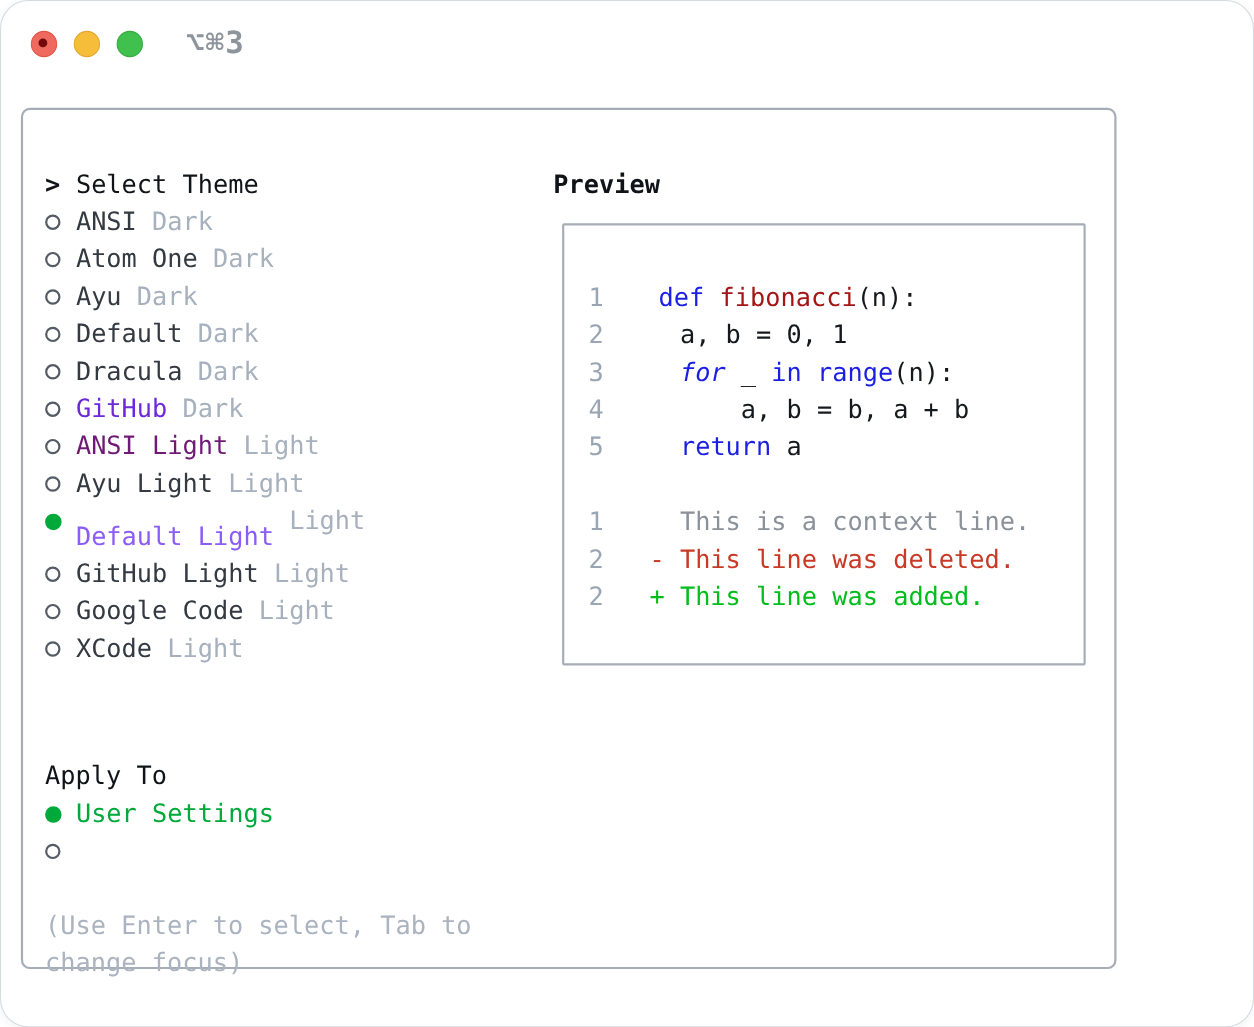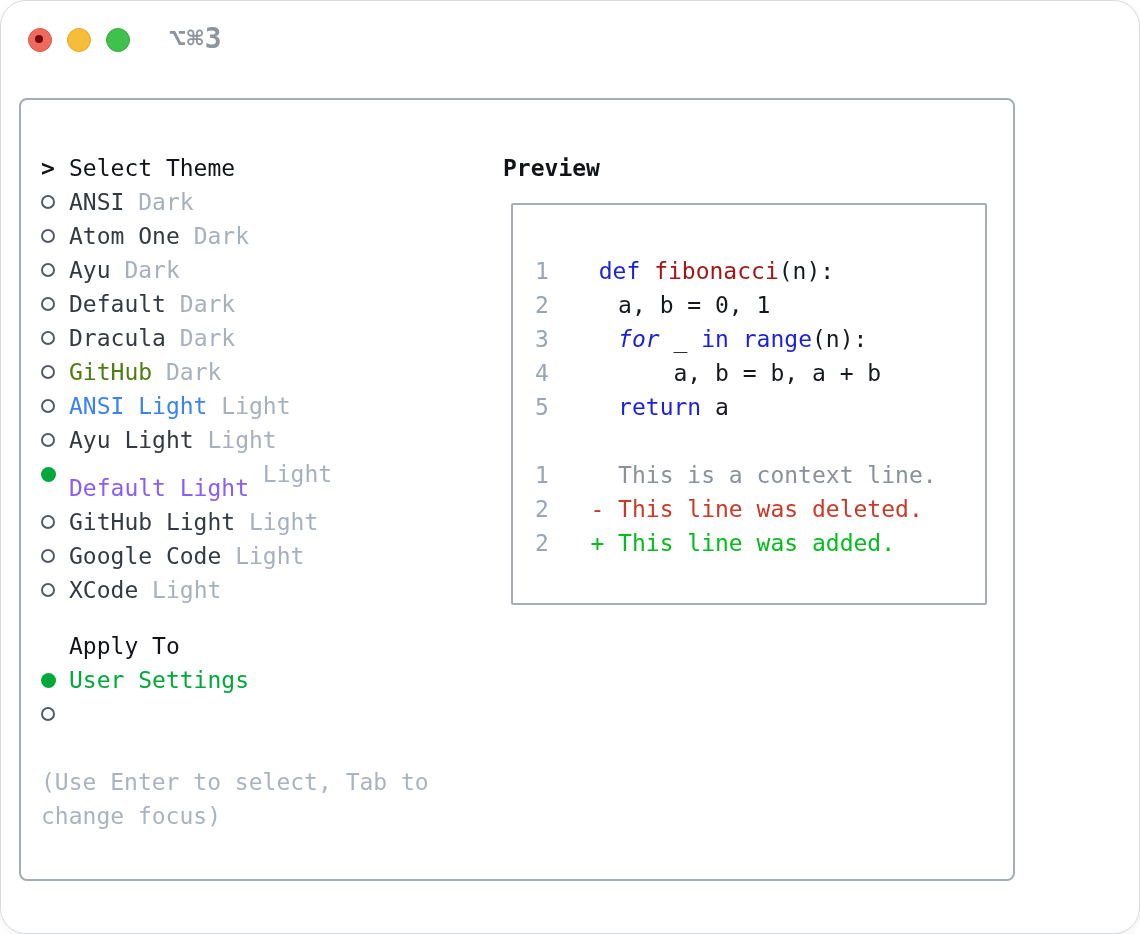--- a/index.html
+++ b/index.html
@@ -20,21 +20,21 @@
   .panel{position:absolute;left:18px;top:97px;width:992px;height:779px;border:2px solid #a6adb7;border-radius:8px;background:#ffffff;}
   
   .leftcol{position:absolute;left:20px;top:51px;width:438px;font-size:23px;line-height:34px;color:#343a42;}
   .row{display:flex;align-items:flex-start;}
   .marker{flex:0 0 28px;display:flex;align-items:center;height:34px;}
   .ring{width:14px;height:14px;border-radius:50%;border:2px solid #545b64;box-sizing:border-box;}
   .dot{width:15px;height:15px;border-radius:50%;}
   .chev{font-weight:bold;color:#101317;}
   .list-title{font-weight:normal;color:#101317;}
   .variant{margin-left:1ch;}
-  .apply-title{margin-top:22px;}
+  .apply-title{margin-top:54px;flex-direction:column;}
   .apply-title .label{color:#101317;}
   .hint{margin-top:34px;white-space:pre-wrap;}
   
   .preview-title{position:absolute;left:482px;top:51px;font-size:23px;line-height:34px;font-weight:bold;color:#101317;}
   .preview-box{position:absolute;left:490px;top:103px;width:472px;height:398px;border:2px solid #a6adb7;border-radius:2px;background:#ffffff;overflow:hidden;}
   .preview-lines{padding:49px 0 0 22px;font-size:23px;}
   .pline{display:flex;height:34px;line-height:34px;}
   .pline .num{flex:0 0 1ch;white-space:pre;}
   .pline .code{white-space:pre;}
 </style>
@@ -89,28 +89,28 @@
             <span class="marker">
               <span class="ring"></span>
             </span>
             <span style="color: rgb(52, 58, 66);">Dracula</span>
             <span class="variant" style="color: rgb(167, 176, 189);">Dark</span>
           </div>
           <div class="row">
             <span class="marker">
               <span class="ring"></span>
             </span>
-            <span style="color: #4d7c0f; text-align: center;">GitHub</span>
-            <span class="variant" style="color: rgb(167, 176, 189);">Dark</span>
-          </div>
-          <div class="row">
-            <span class="marker">
-              <span class="ring"></span>
-            </span>
-            <span style="color: #3b82f6;">ANSI Light</span>
+            <span style="color: #6d28d9; text-align: center;">GitHub</span>
+            <span class="variant" style="color: rgb(167, 176, 189);">Dark</span>
+          </div>
+          <div class="row">
+            <span class="marker">
+              <span class="ring"></span>
+            </span>
+            <span style="color: #701a75;">ANSI Light</span>
             <span class="variant" style="color: rgb(167, 176, 189);">Light</span>
           </div>
           <div class="row">
             <span class="marker">
               <span class="ring"></span>
             </span>
             <span style="color: rgb(52, 58, 66);">Ayu Light</span>
             <span class="variant" style="color: rgb(167, 176, 189);">Light</span>
           </div>
           <div class="row">

